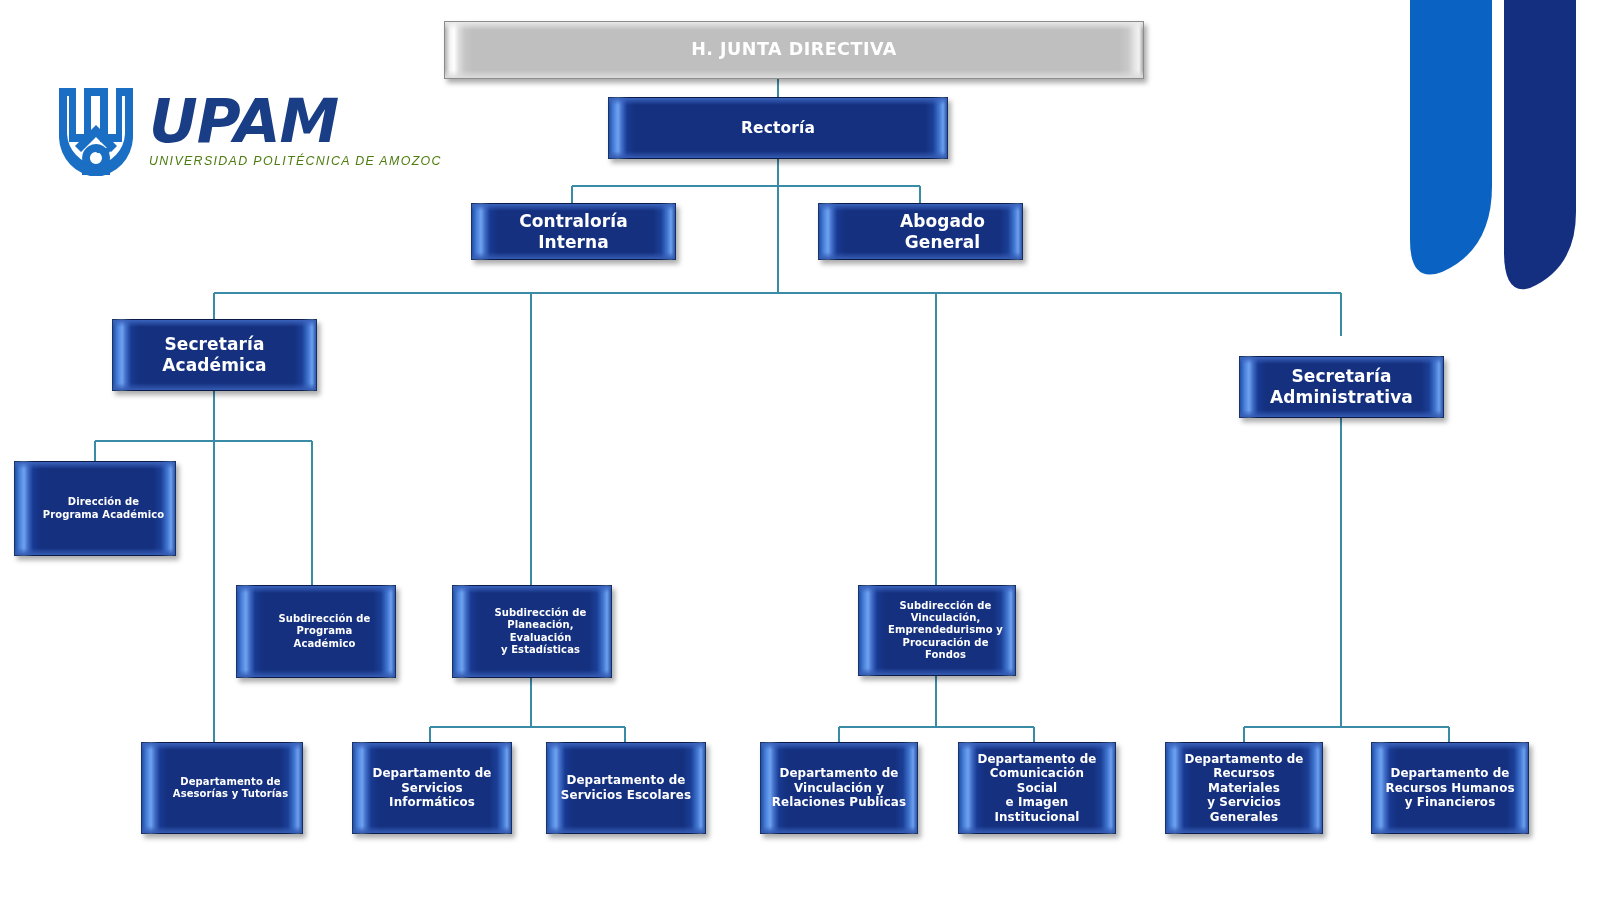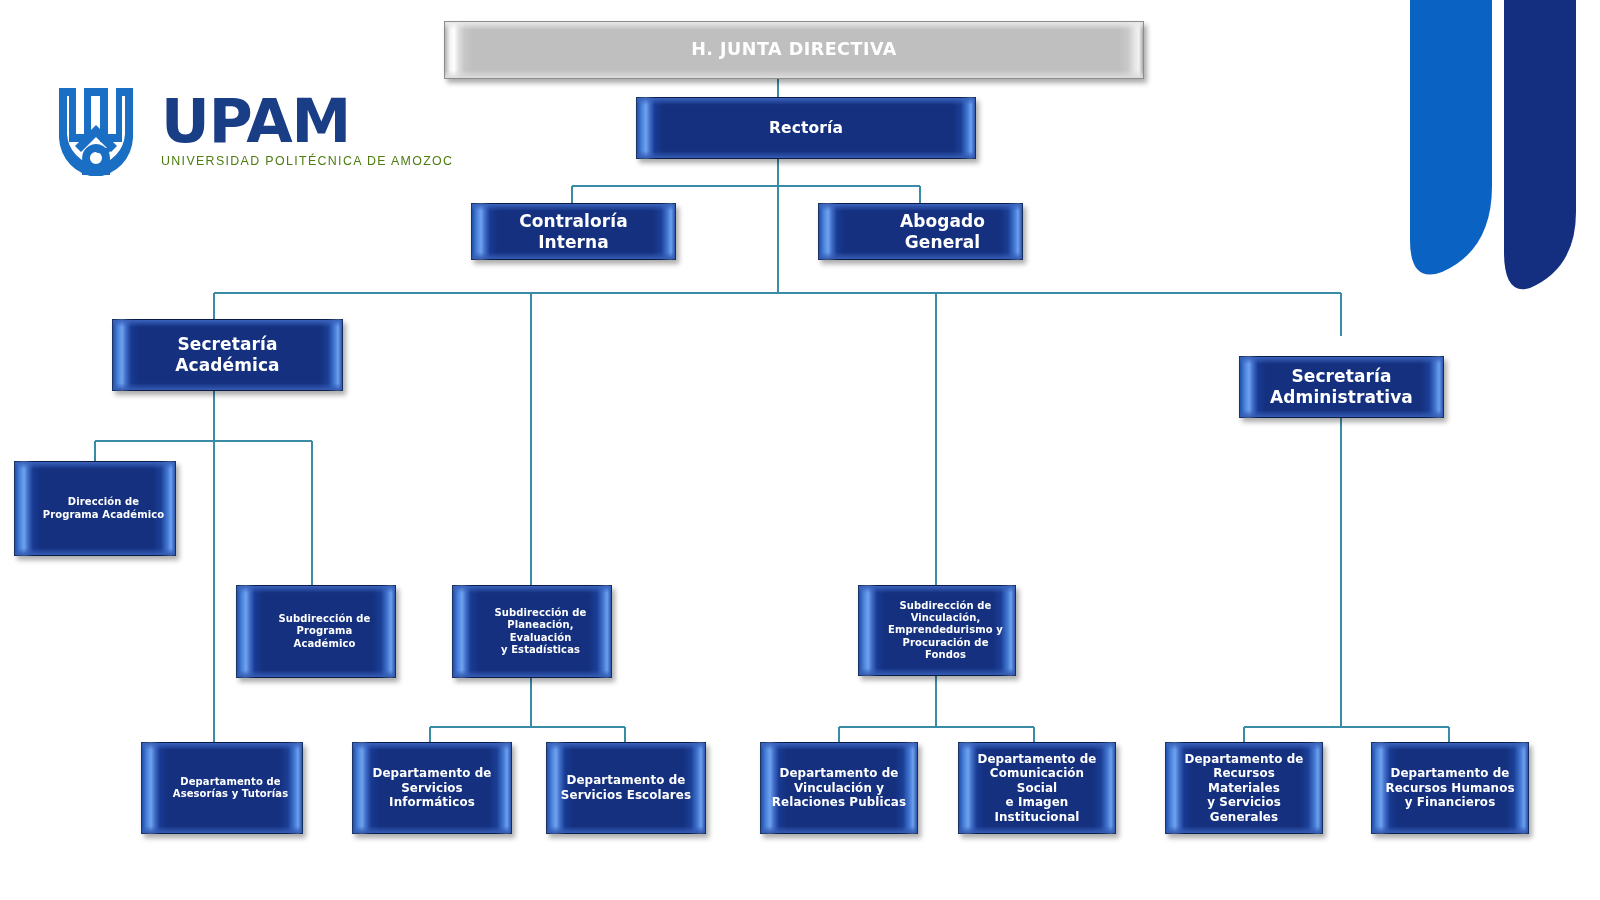--- a/index.html
+++ b/index.html
@@ -27,21 +27,21 @@
     position: absolute; right: 0; top: 0;
     width: 220px; height: 290px;
     pointer-events: none;
   }
 
   
   #logo {
     position: absolute;
     left: 55px; top: 80px;
     width: 330px; height: 100px;
-    display: flex; align-items: center; gap: 24px;
+    display: flex; align-items: center; gap: 12px; font-style: italic;
   }
   #logo-mark { flex: 0 0 auto; }
   #logo-type { display: flex; flex-direction: column; justify-content: center; }
   #logo-word {
     font-family: "DejaVu Sans", sans-serif;
     font-weight: 700;
     font-size: 60px;
     letter-spacing: -1px;
     color: #1A3E86;
     line-height: 0.95;
@@ -192,33 +192,33 @@
     <div id="logo-type">
       <div id="logo-word">UPAM</div>
       <div id="logo-sub">UNIVERSIDAD POLITÉCNICA DE AMOZOC</div>
     </div>
   </div>
 
   <div class="node grey fs-18" style="left:444px; top:11px; width:700px; height:58px;margin-top:10px;">
     <span class="label">H. JUNTA DIRECTIVA</span>
   </div>
 
-  <div class="node navy fs-16" style="left:636px; top:97px; width:340px; height:62px;align-items:center;">
+  <div class="node navy fs-16" style="left:608px; top:97px; width:340px; height:62px;align-items:center;">
     <span class="label">Rectoría</span>
   </div>
 
   <div class="node navy fs-15" style="left:471px; top:203px; width:205px; height:57px;">
     <span class="label">Contraloría Interna</span>
   </div>
 
   <div class="node navy fs-15" style="left:818px; top:203px; width:205px; height:57px;padding-left:44px;">
     <span class="label">Abogado General</span>
   </div>
 
-  <div class="node navy fs-15" style="left:112px; top:319px; width:231px; height:72px;">
+  <div class="node navy fs-15" style="left:112px; top:319px; width:205px; height:72px;">
     <span class="label">Secretaría Académica</span>
   </div>
 
   <div class="node navy fs-15" style="left:1239px; top:336px; width:205px; height:62px;margin-top:20px;">
     <span class="label">Secretaría Administrativa</span>
   </div>
 
   <div class="node navy fs-13" style="left:14px; top:461px; width:162px; height:95px;">
     <span class="label">Dirección de
 Programa Académico</span>

